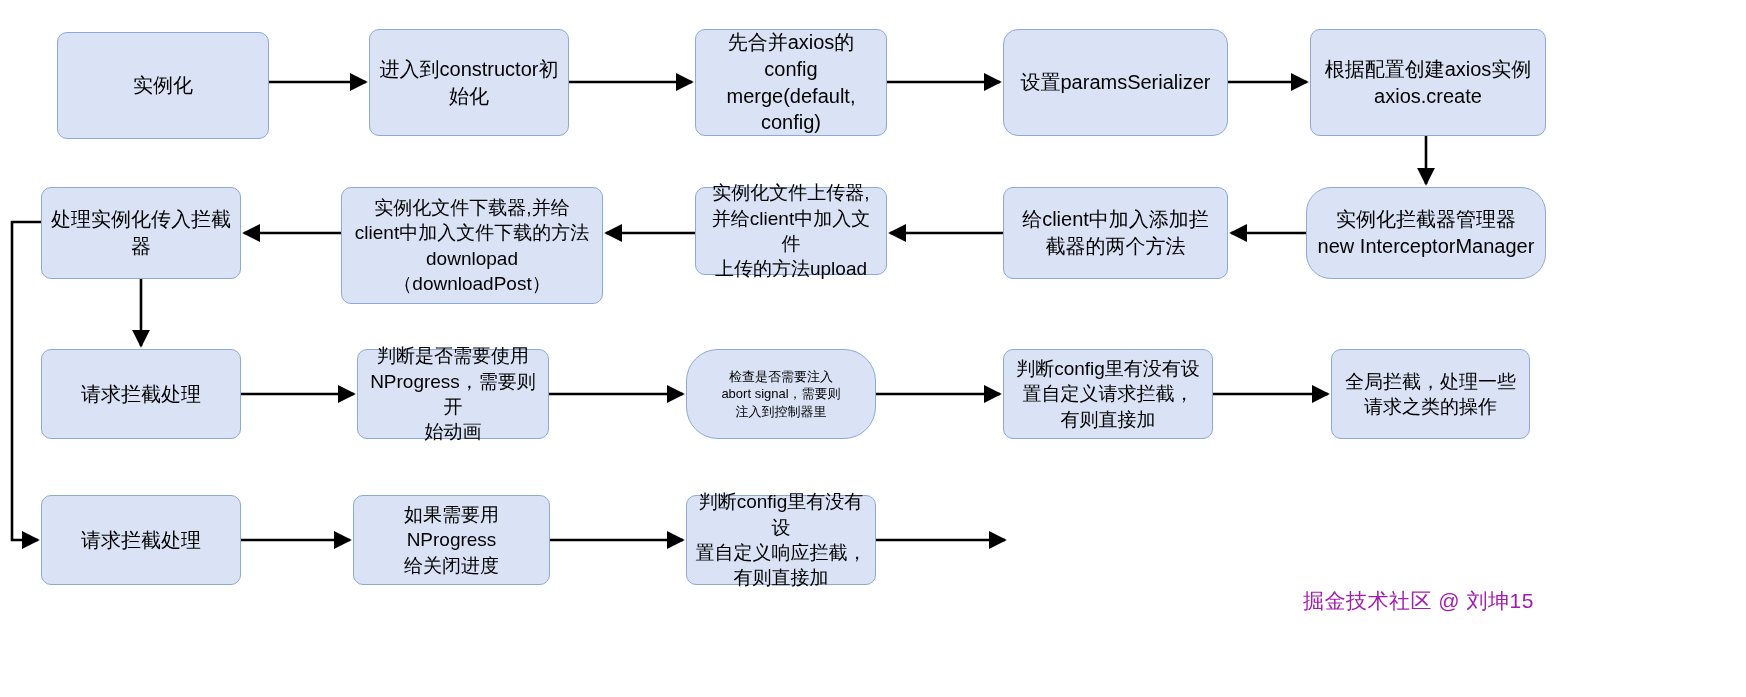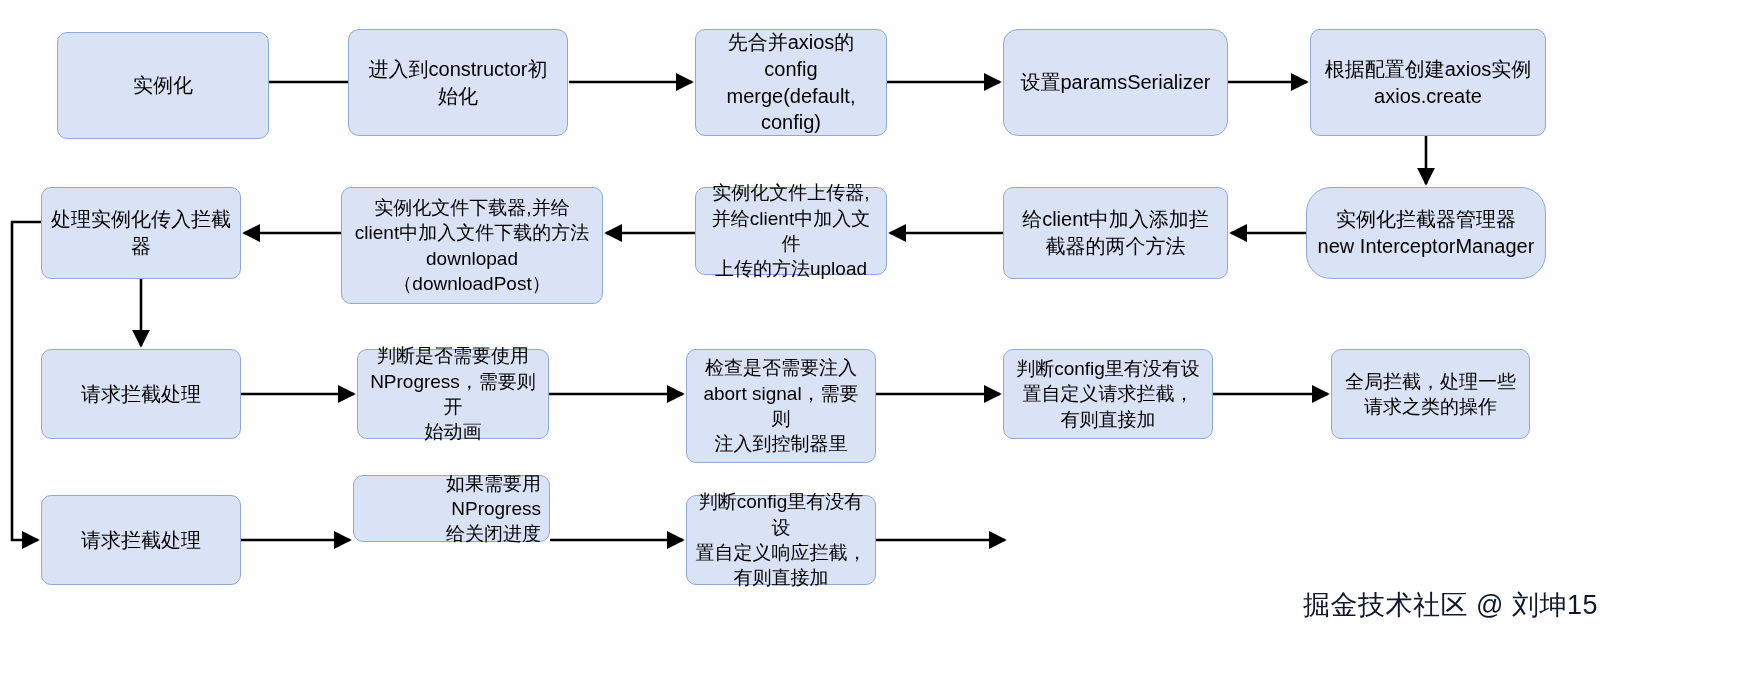--- a/index.html
+++ b/index.html
@@ -23,22 +23,22 @@
     justify-content:center;
     text-align:center;
     color:#000000;
     font-size:20px;
     line-height:1.33;
     padding:4px 8px;
     white-space:pre-line;
   }
   .watermark{
     position:absolute;
-    color:#0f172a;
-    font-size:27px;
+    color:#a21caf;
+    font-size:21px;
     letter-spacing:.5px;
     white-space:nowrap;
   }
 </style>
 </head>
 <body>
 
 <div id="canvas">
 
   <svg class="edges" viewBox="0 0 1746 697" xmlns="http://www.w3.org/2000/svg">
@@ -70,21 +70,21 @@
 
       <polyline points="41,222 12,222 12,540 38,540"></polyline>
 
       <line x1="241" y1="540" x2="350" y2="540"></line>
       <line x1="550" y1="540" x2="683" y2="540"></line>
       <line x1="876" y1="540" x2="1005" y2="540"></line>
     </g>
   </svg>
 
   <div class="node" style="left:57px;top:32px;width:212px;height:107px;">实例化</div>
-  <div class="node" style="left:348px;top:29px;width:220px;height:107px;border-radius:11px;">进入到constructor初
+  <div class="node" style="left:369px;top:29px;width:200px;height:107px;">进入到constructor初
 始化</div>
   <div class="node" style="left:695px;top:29px;width:192px;height:107px;">先合并axios的config
 merge(default, config)</div>
   <div class="node" style="left:1003px;top:29px;width:225px;height:107px;border-radius:15px;">设置paramsSerializer</div>
   <div class="node" style="left:1310px;top:29px;width:236px;height:107px;">根据配置创建axios实例
 axios.create</div>
 
   <div class="node" style="left:1306px;top:187px;width:240px;height:92px;border-radius:25px;">实例化拦截器管理器
 new InterceptorManager</div>
   <div class="node" style="left:1003px;top:187px;width:225px;height:92px;">给client中加入添加拦
@@ -95,30 +95,30 @@
   <div class="node" style="left:341px;top:187px;width:262px;height:117px;font-size:19px;">实例化文件下载器,并给
 client中加入文件下载的方法
 downlopad（downloadPost）</div>
   <div class="node" style="left:41px;top:187px;width:200px;height:92px;">处理实例化传入拦截
 器</div>
 
   <div class="node" style="left:41px;top:349px;width:200px;height:90px;">请求拦截处理</div>
   <div class="node" style="left:357px;top:349px;width:192px;height:90px;font-size:19px;">判断是否需要使用
 NProgress，需要则开
 始动画</div>
-  <div class="node" style="left:686px;top:349px;width:190px;height:114px;font-size:19px;">检查是否需要注入
+  <div class="node" style="left:686px;top:349px;width:190px;height:90px;font-size:13px;border-radius:32px;">检查是否需要注入
 abort signal，需要则
 注入到控制器里</div>
   <div class="node" style="left:1003px;top:349px;width:210px;height:90px;font-size:19px;">判断config里有没有设
 置自定义请求拦截，
 有则直接加</div>
   <div class="node" style="left:1331px;top:349px;width:199px;height:90px;font-size:19px;">全局拦截，处理一些
 请求之类的操作</div>
 
   <div class="node" style="left:41px;top:495px;width:200px;height:90px;">请求拦截处理</div>
-  <div class="node" style="left:353px;top:475px;width:197px;height:67px;font-size:19px;text-align:right;">如果需要用NProgress
+  <div class="node" style="left:353px;top:495px;width:197px;height:90px;font-size:19px;">如果需要用NProgress
 给关闭进度</div>
   <div class="node" style="left:686px;top:495px;width:190px;height:90px;font-size:19px;">判断config里有没有设
 置自定义响应拦截，
 有则直接加</div>
 
   <div class="watermark" style="left:1303px;top:587px;">掘金技术社区 @ 刘坤15</div>
 </div>
 
 </body></html>

